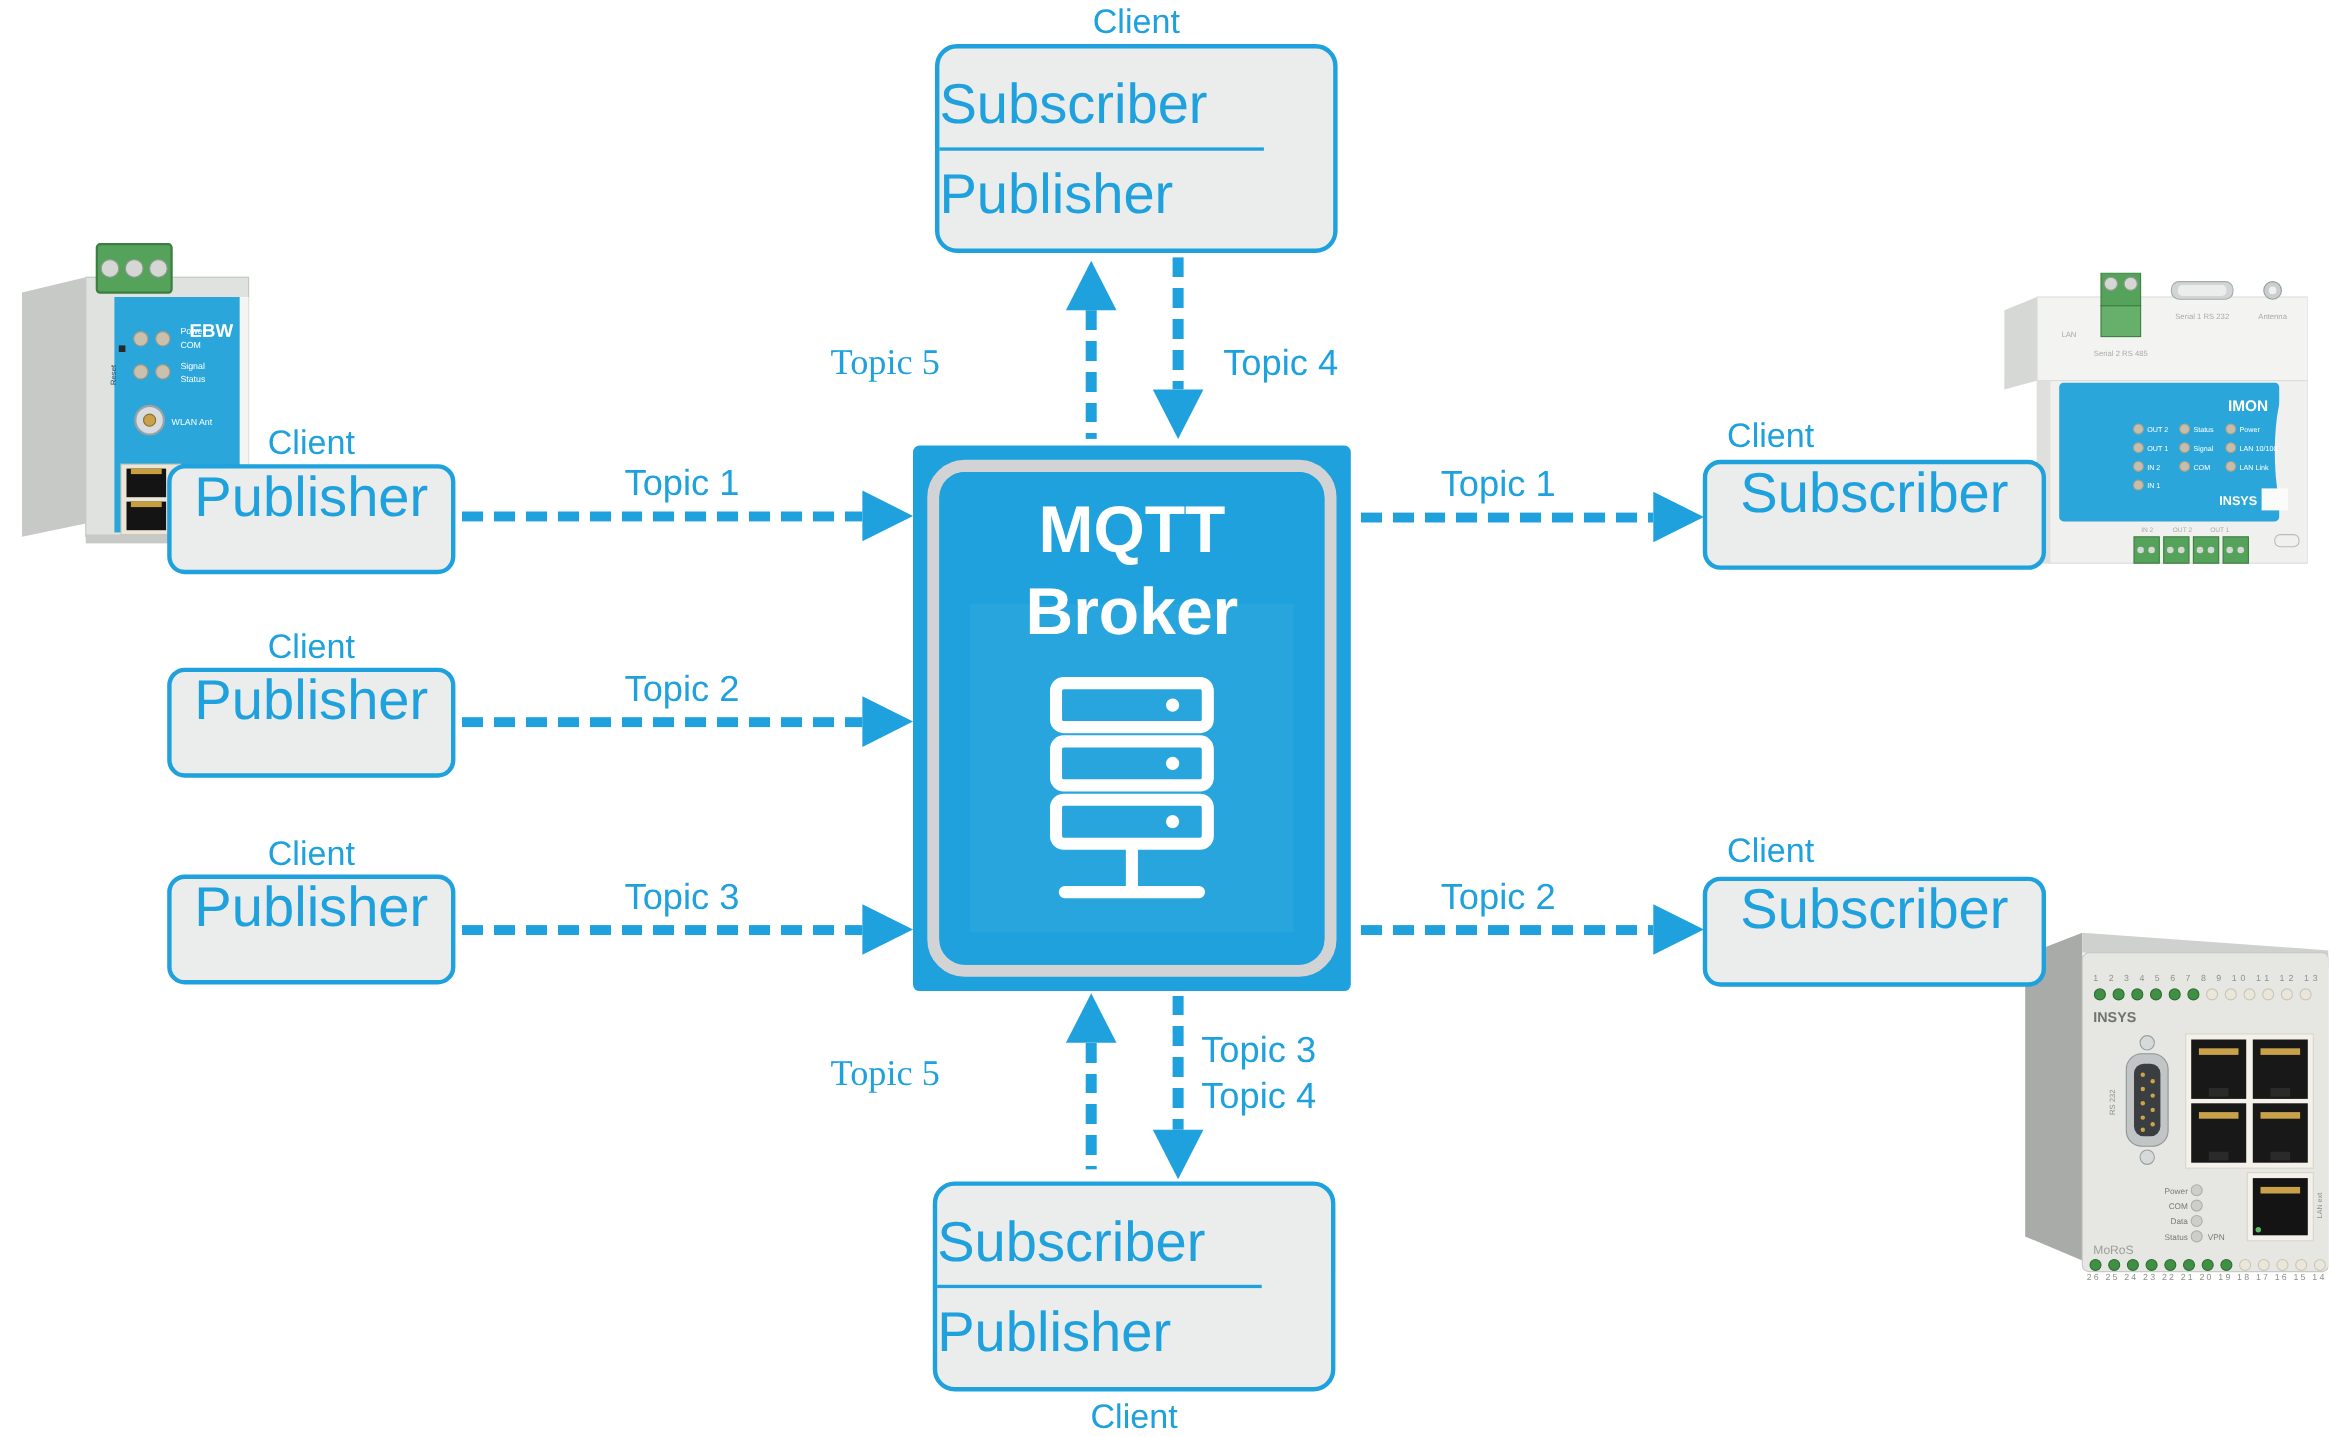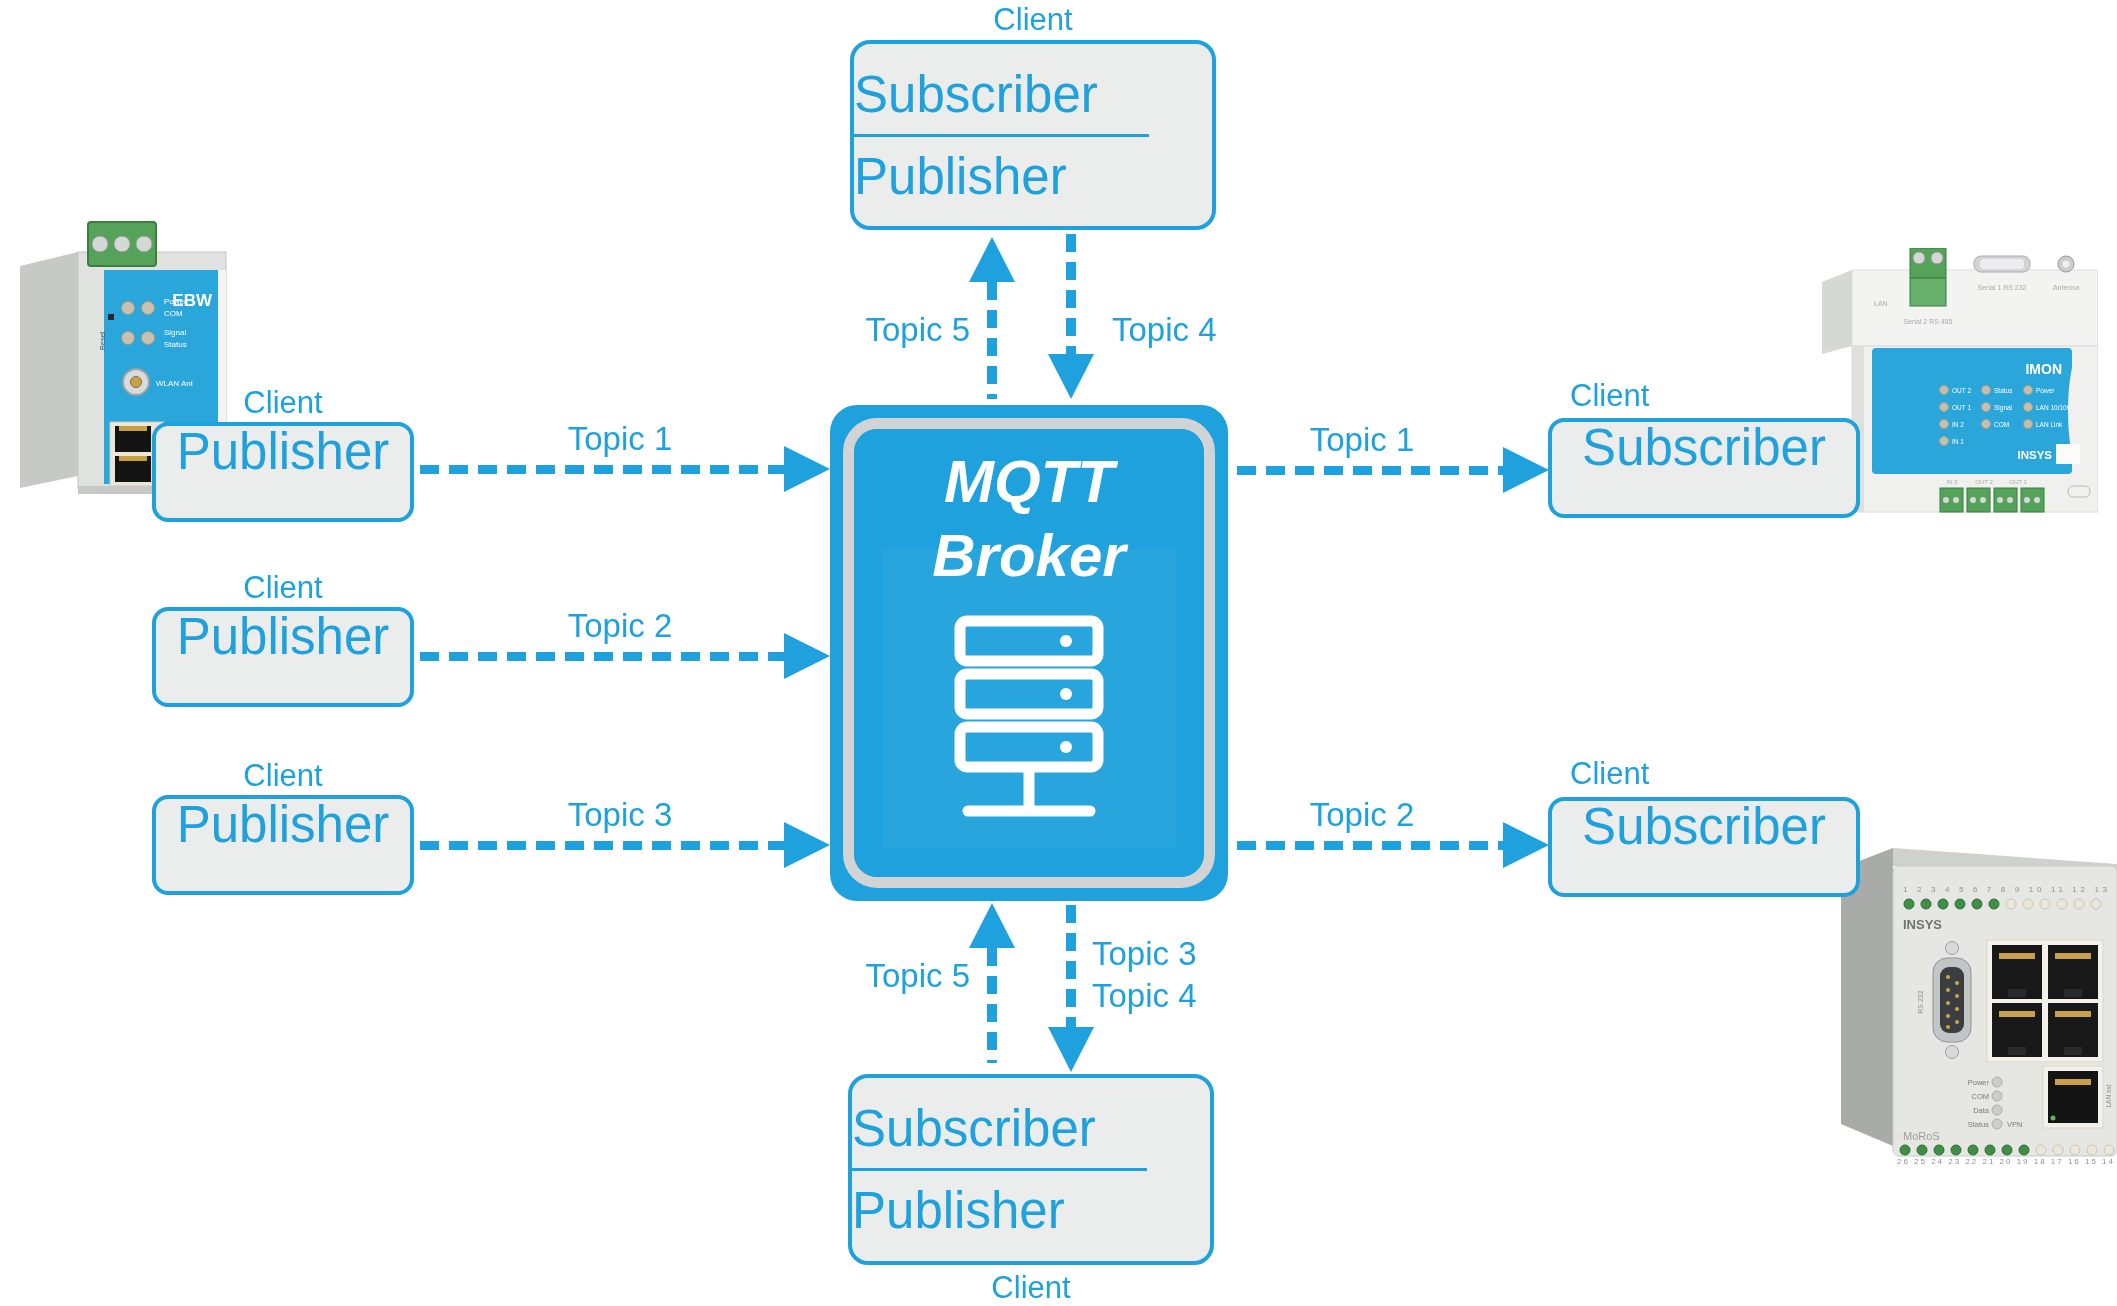--- a/index.html
+++ b/index.html
@@ -21,33 +21,33 @@
     font-size:51px;line-height:1;z-index:3;box-sizing:border-box;
   }
   .cbox.combo{flex-direction:column;gap:14px;border-radius:20px;}
   .divider{width:295px;height:3px;background:var(--blue);}
   .lbl{
     position:absolute;color:var(--blue);font-size:31px;line-height:34px;z-index:3;
   }
   .topic{
     position:absolute;color:var(--blue);font-size:33px;line-height:36px;z-index:2;
   }
-  .tc{text-align:center;} .tr{text-align:right;} .tl{text-align:left;}
+  .tc{text-align:center;} .tr{text-align:left;font-family:Liberation Serif, serif;} .tl{text-align:left;}
   
   .dash-h{position:absolute;height:9px;z-index:2;
     background:repeating-linear-gradient(to right,var(--blue) 0 19px,transparent 19px 29px);}
   .dash-v{position:absolute;width:10px;z-index:2;
     background:repeating-linear-gradient(to bottom,var(--blue) 0 18px,transparent 18px 28px);}
   .head{position:absolute;width:0;height:0;z-index:2;}
   .head.right{border-top:23px solid transparent;border-bottom:23px solid transparent;border-left:46px solid var(--blue);}
   .head.up{border-left:23px solid transparent;border-right:23px solid transparent;border-bottom:45px solid var(--blue);}
   .head.down{border-left:23px solid transparent;border-right:23px solid transparent;border-top:45px solid var(--blue);}
   
   .broker{position:absolute;left:830px;top:405px;width:398px;height:496px;
-    background:var(--blue);border-radius:27px;z-index:3;font-style:italic;}
+    background:var(--blue);border-radius:6px;z-index:3;}
   .broker-ring{position:absolute;inset:13px;border:11px solid var(--ring);border-radius:34px;}
   .broker-content{position:absolute;inset:24px;border-radius:24px;background:var(--blue);overflow:hidden;}
   .broker-title{margin-top:16px;text-align:center;color:#fff;font-weight:bold;font-size:60px;line-height:74px;}
   .icon-zone{position:absolute;left:28px;right:28px;top:120px;bottom:30px;background:rgba(255,255,255,0.05);}
   .server-svg{position:absolute;left:50%;transform:translateX(-50%);top:186px;}
   .device{position:absolute;z-index:1;}
 </style>
 </head>
 <body>
 

